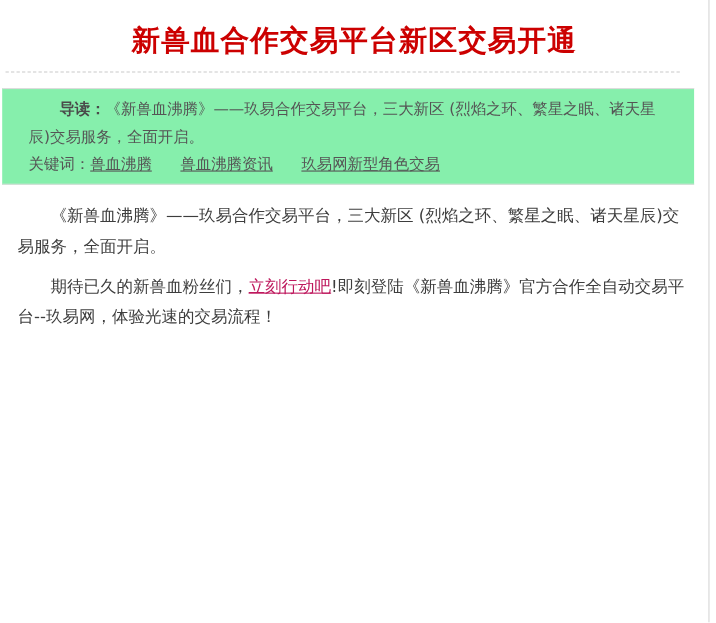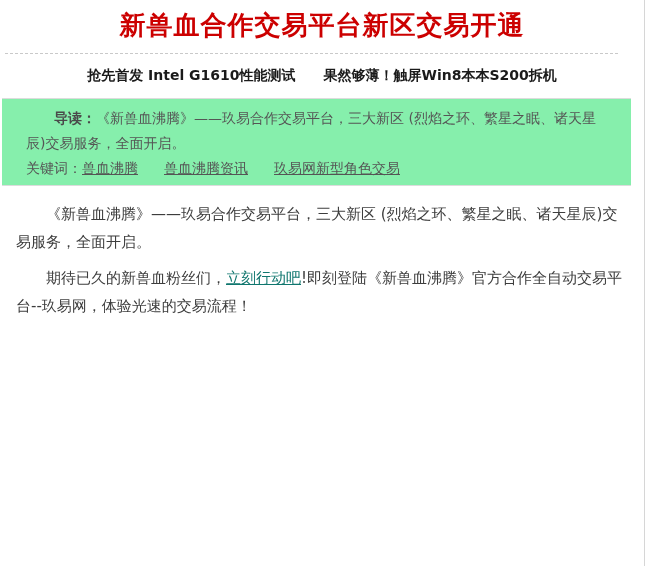--- a/index.html
+++ b/index.html
@@ -4,21 +4,21 @@
 <style>
   * { margin:0; padding:0; box-sizing:border-box; }
   html, body { background:#ffffff; }
   body {
     width:651px; height:566px; overflow:hidden; position:relative;
     font-family:"DejaVu Sans", sans-serif;
   }
   .page {
     width:645px; height:566px;
     border-right:1px solid #d6d6d6;
-    padding-top:8px;
+    padding-top:20px;
     background:#ffffff;
   }
   .title {
     text-align:center;
     color:#cc0000;
     font-size:26px;
     font-weight:bold;
     line-height:34px;
     letter-spacing:1px;
   }
@@ -68,35 +68,32 @@
     margin-right:26px;
     cursor:pointer;
   }
   .article-body {
     padding:14px 18px 0 16px;
     color:#3d3d3d;
     font-size:15px;
     line-height:28px;
   }
   .article-body p { text-indent:2em; margin-bottom:8px; }
-  .inline-link { color:#0f766e; text-decoration:underline; cursor:pointer; }
+  .inline-link { color:#be185d; text-decoration:underline; cursor:pointer; }
 </style>
 </head>
 <body>
 
 <div class="page">
 
   <h1 class="title">新兽血合作交易平台新区交易开通</h1>
 
 
   <div class="divider"></div>
 
-  <div class="promo">
-    <a>抢先首发 Intel G1610性能测试</a><span class="gap"></span><a>果然够薄！触屏Win8本本S200拆机</a>
-  </div>
 
   <div class="lead-box">
     <p class="lead-text"><span class="lead-label">导读：</span><span>《新兽血沸腾》——玖易合作交易平台，三大新区 (烈焰之环、繁星之眠、诸天星辰)交易服务，全面开启。</span></p>
     <p class="keywords"><span>关键词：</span><a>兽血沸腾</a><a>兽血沸腾资讯</a><a>玖易网新型角色交易</a></p>
   </div>
 
   <div class="article-body">
     <p>《新兽血沸腾》——玖易合作交易平台，三大新区 (烈焰之环、繁星之眠、诸天星辰)交易服务，全面开启。</p>
     <p><span>期待已久的新兽血粉丝们，</span><a class="inline-link">立刻行动吧</a><span>!即刻登陆《新兽血沸腾》官方合作全自动交易平台--玖易网，体验光速的交易流程！</span></p>
   </div>

